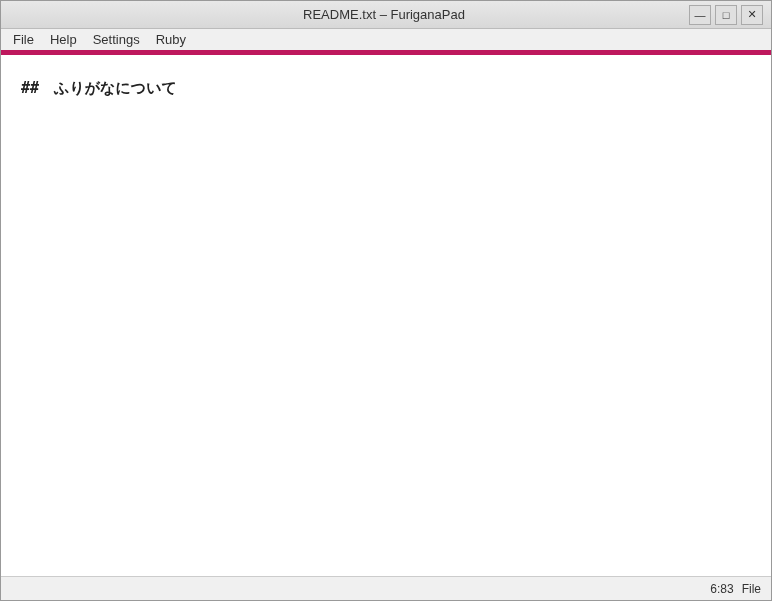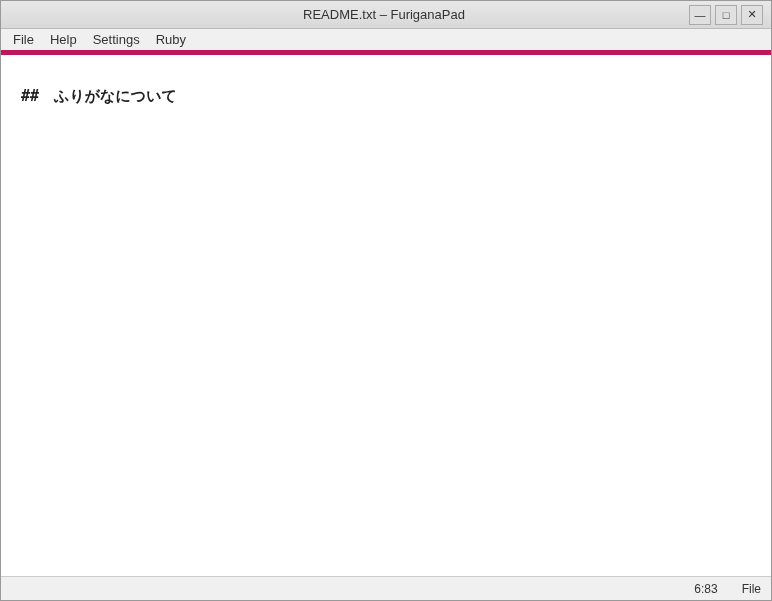--- a/index.html
+++ b/index.html
@@ -70,21 +70,21 @@
     .menu-item {
       padding: 2px 8px;
       font-size: 13px;
       cursor: pointer;
       color: #333;
     }
 
     .content-area {
       flex: 1;
       background: white;
-      padding: 28px 20px;
+      padding: 20px 20px;
       overflow: hidden;
       position: relative;
     }
 
     .editor-text {
       font-family: 'MS Gothic', 'Meiryo', monospace;
       font-size: 14px;
       line-height: 1.8;
       color: #222;
     }
@@ -108,21 +108,20 @@
       background: #f0f0f0;
       height: 24px;
       border-top: 1px solid #ccc;
       display: flex;
       align-items: center;
       justify-content: flex-end;
       padding: 0 10px;
       flex-shrink: 0;
       font-size: 12px;
       color: #333;
-      gap: 16px;
     }
 
     .cursor-pos {
       display: inline-block;
       margin-right: 8px;
     }
 
     .lang-label {
       display: inline-block;
     }

